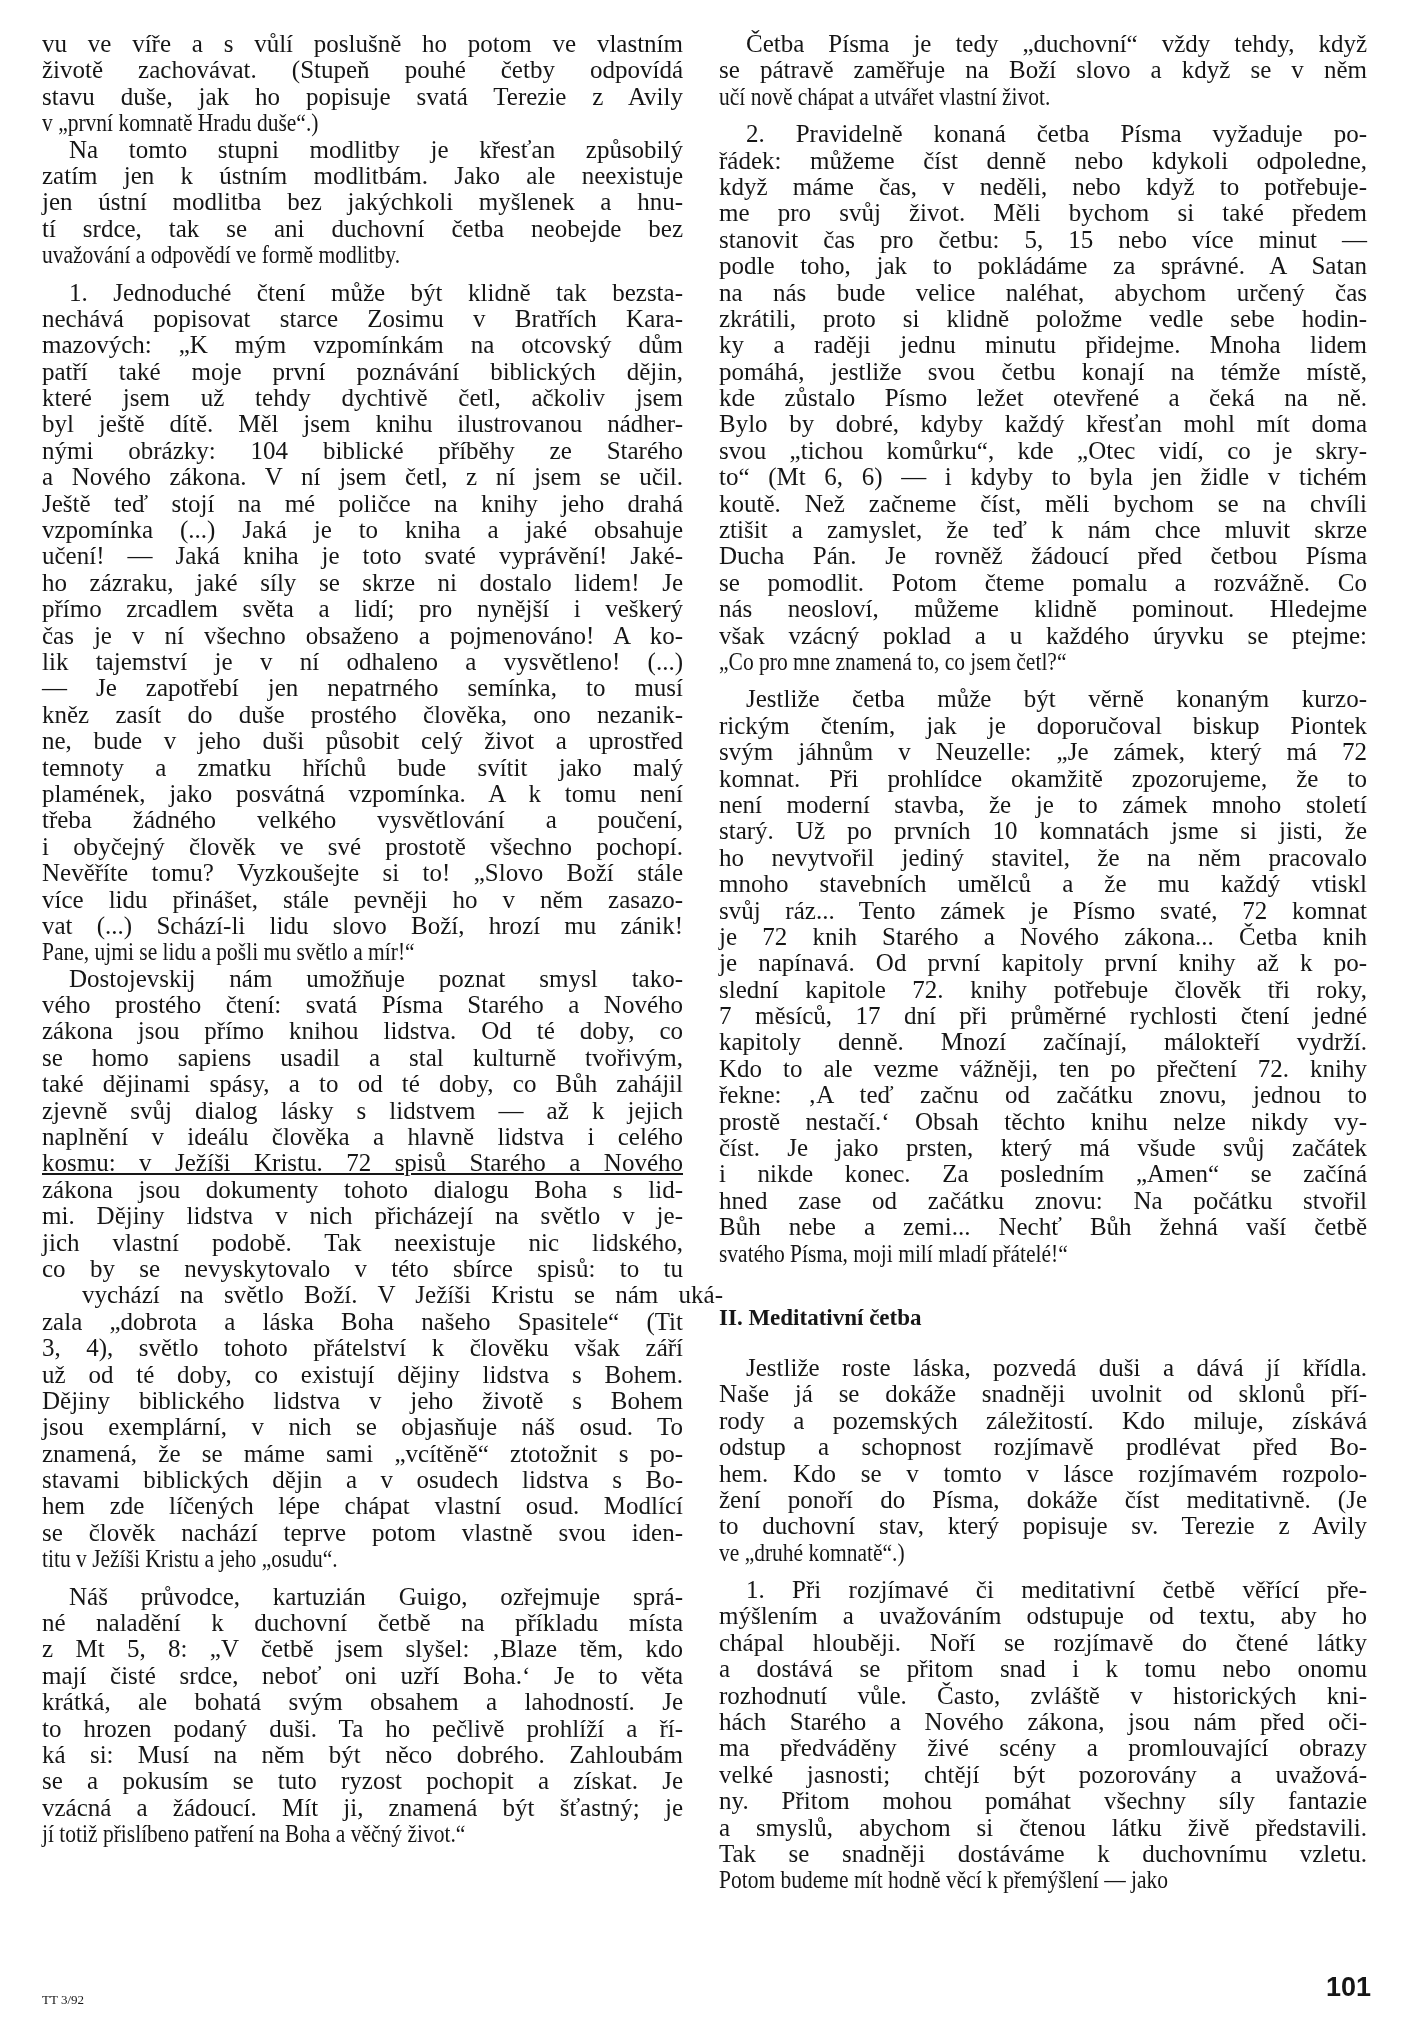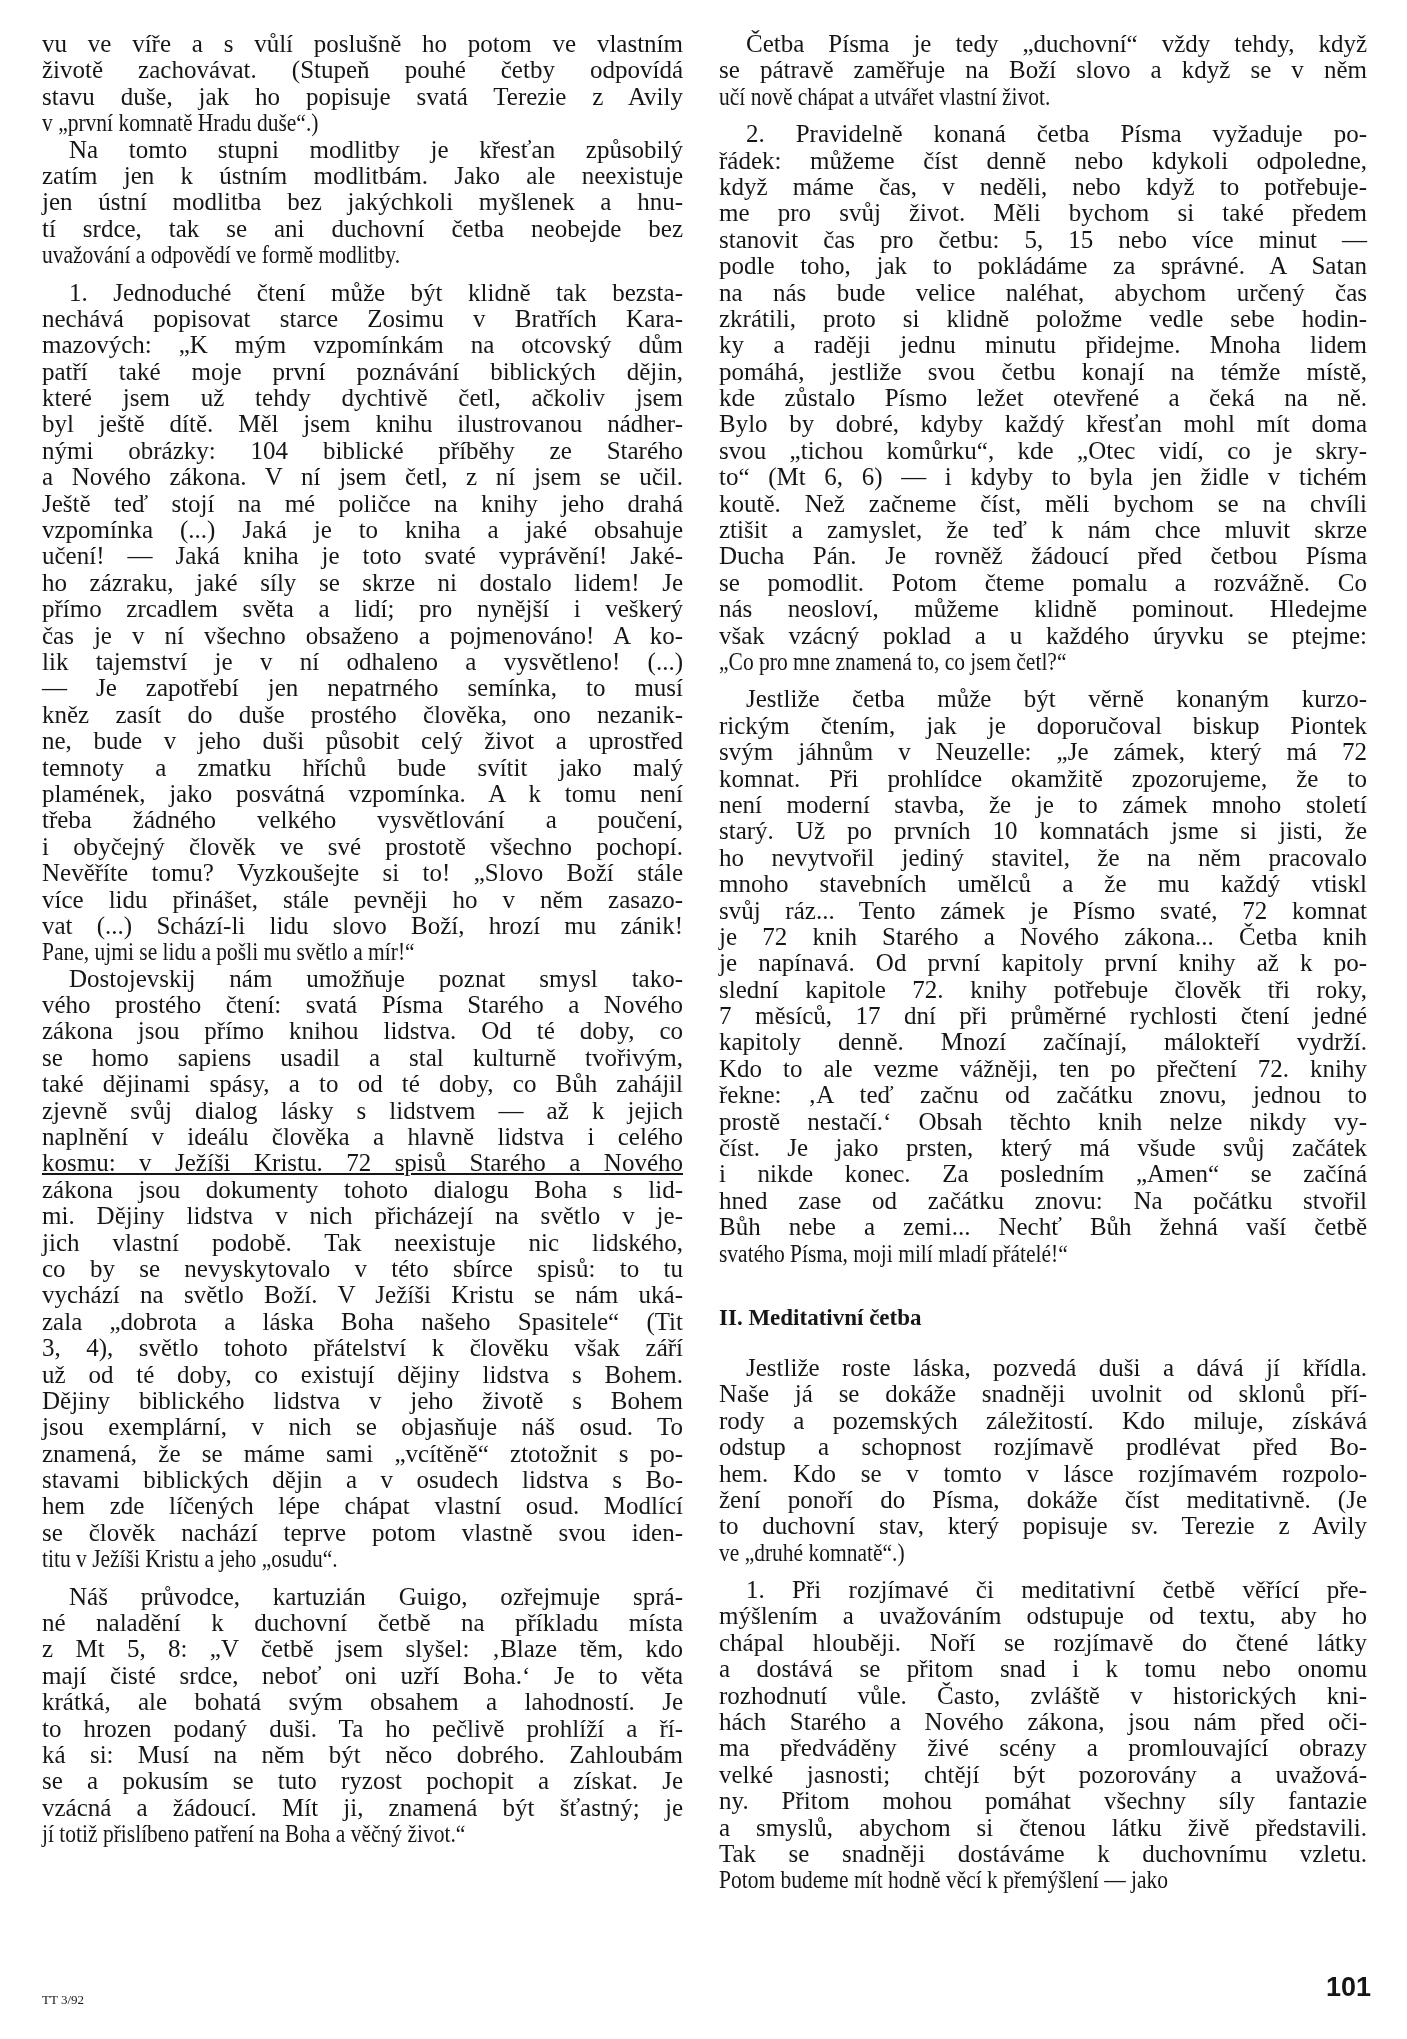--- a/index.html
+++ b/index.html
@@ -94,21 +94,21 @@
       <span class="line" style="width: 641px; transform: scaleX(1);">zákona jsou přímo knihou lidstva. Od té doby, co</span>
       <span class="line" style="width: 641px; transform: scaleX(1);">se homo sapiens usadil a stal kulturně tvořivým,</span>
       <span class="line" style="width: 641px; transform: scaleX(1);">také dějinami spásy, a to od té doby, co Bůh zahájil</span>
       <span class="line" style="width: 641px; transform: scaleX(1);">zjevně svůj dialog lásky s lidstvem — až k jejich</span>
       <span class="line" style="width: 641px; transform: scaleX(1);">naplnění v ideálu člověka a hlavně lidstva i celého</span>
       <span class="line" style="width: 641px; transform: scaleX(1); text-decoration: underline;">kosmu: v Ježíši Kristu. 72 spisů Starého a Nového</span>
       <span class="line" style="width: 641px; transform: scaleX(1);">zákona jsou dokumenty tohoto dialogu Boha s lid-</span>
       <span class="line" style="width: 641px; transform: scaleX(1);">mi. Dějiny lidstva v nich přicházejí na světlo v je-</span>
       <span class="line" style="width: 641px; transform: scaleX(1);">jich vlastní podobě. Tak neexistuje nic lidského,</span>
       <span class="line" style="width: 641px; transform: scaleX(1);">co by se nevyskytovalo v této sbírce spisů: to tu</span>
-      <span class="line" style="width: 641px; transform: scaleX(1);">vychází na světlo Boží. V Ježíši Kristu se nám uká-</span>
+      <span class="line" style="width: 641px; transform: scaleX(1); margin-left: 40px;">vychází na světlo Boží. V Ježíši Kristu se nám uká-</span>
       <span class="line" style="width: 641px; transform: scaleX(1);">zala „dobrota a láska Boha našeho Spasitele“ (Tit</span>
       <span class="line" style="width: 641px; transform: scaleX(1);">3, 4), světlo tohoto přátelství k člověku však září</span>
       <span class="line" style="width: 641px; transform: scaleX(1);">už od té doby, co existují dějiny lidstva s Bohem.</span>
       <span class="line" style="width: 641px; transform: scaleX(1);">Dějiny biblického lidstva v jeho životě s Bohem</span>
       <span class="line" style="width: 641px; transform: scaleX(1);">jsou exemplární, v nich se objasňuje náš osud. To</span>
       <span class="line" style="width: 641px; transform: scaleX(1);">znamená, že se máme sami „vcítěně“ ztotožnit s po-</span>
       <span class="line" style="width: 641px; transform: scaleX(1);">stavami biblických dějin a v osudech lidstva s Bo-</span>
       <span class="line" style="width: 641px; transform: scaleX(1);">hem zde líčených lépe chápat vlastní osud. Modlící</span>
       <span class="line" style="width: 641px; transform: scaleX(1);">se člověk nachází teprve potom vlastně svou iden-</span>
       <span class="line last" style="width: auto; transform: scaleX(0.86); text-align-last: left; text-align: left;">titu v Ježíši Kristu a jeho „osudu“.</span>
@@ -170,21 +170,21 @@
         <span class="line" style="width: 648px; transform: scaleX(1);">ho nevytvořil jediný stavitel, že na něm pracovalo</span>
         <span class="line" style="width: 648px; transform: scaleX(1);">mnoho stavebních umělců a že mu každý vtiskl</span>
         <span class="line" style="width: 648px; transform: scaleX(1);">svůj ráz... Tento zámek je Písmo svaté, 72 komnat</span>
         <span class="line" style="width: 648px; transform: scaleX(1);">je 72 knih Starého a Nového zákona... Četba knih</span>
         <span class="line" style="width: 648px; transform: scaleX(1);">je napínavá. Od první kapitoly první knihy až k po-</span>
         <span class="line" style="width: 648px; transform: scaleX(1);">slední kapitole 72. knihy potřebuje člověk tři roky,</span>
         <span class="line" style="width: 648px; transform: scaleX(1);">7 měsíců, 17 dní při průměrné rychlosti čtení jedné</span>
         <span class="line" style="width: 648px; transform: scaleX(1);">kapitoly denně. Mnozí začínají, málokteří vydrží.</span>
         <span class="line" style="width: 648px; transform: scaleX(1);">Kdo to ale vezme vážněji, ten po přečtení 72. knihy</span>
         <span class="line" style="width: 648px; transform: scaleX(1);">řekne: ‚A teď začnu od začátku znovu, jednou to</span>
-        <span class="line" style="width: 648px; transform: scaleX(1);">prostě nestačí.‘ Obsah těchto knih nelze nikdy vy-</span>
+        <span class="line" style="width: 648px; transform: scaleX(1);">prostě nestačí.‘ Obsah těchto knihu nelze nikdy vy-</span>
         <span class="line" style="width: 648px; transform: scaleX(1);">číst. Je jako prsten, který má všude svůj začátek</span>
         <span class="line" style="width: 648px; transform: scaleX(1);">i nikde konec. Za posledním „Amen“ se začíná</span>
         <span class="line" style="width: 648px; transform: scaleX(1);">hned zase od začátku znovu: Na počátku stvořil</span>
         <span class="line" style="width: 648px; transform: scaleX(1);">Bůh nebe a zemi... Nechť Bůh žehná vaší četbě</span>
         <span class="line last" style="width: auto; transform: scaleX(0.86); text-align-last: left; text-align: left;">svatého Písma, moji milí mladí přátelé!“</span>
       </div>
     </div>
   <div class="gap-lg"></div>
   <h2 class="heading">II. Meditativní četba</h2>
   <div style="height:22px"></div>

